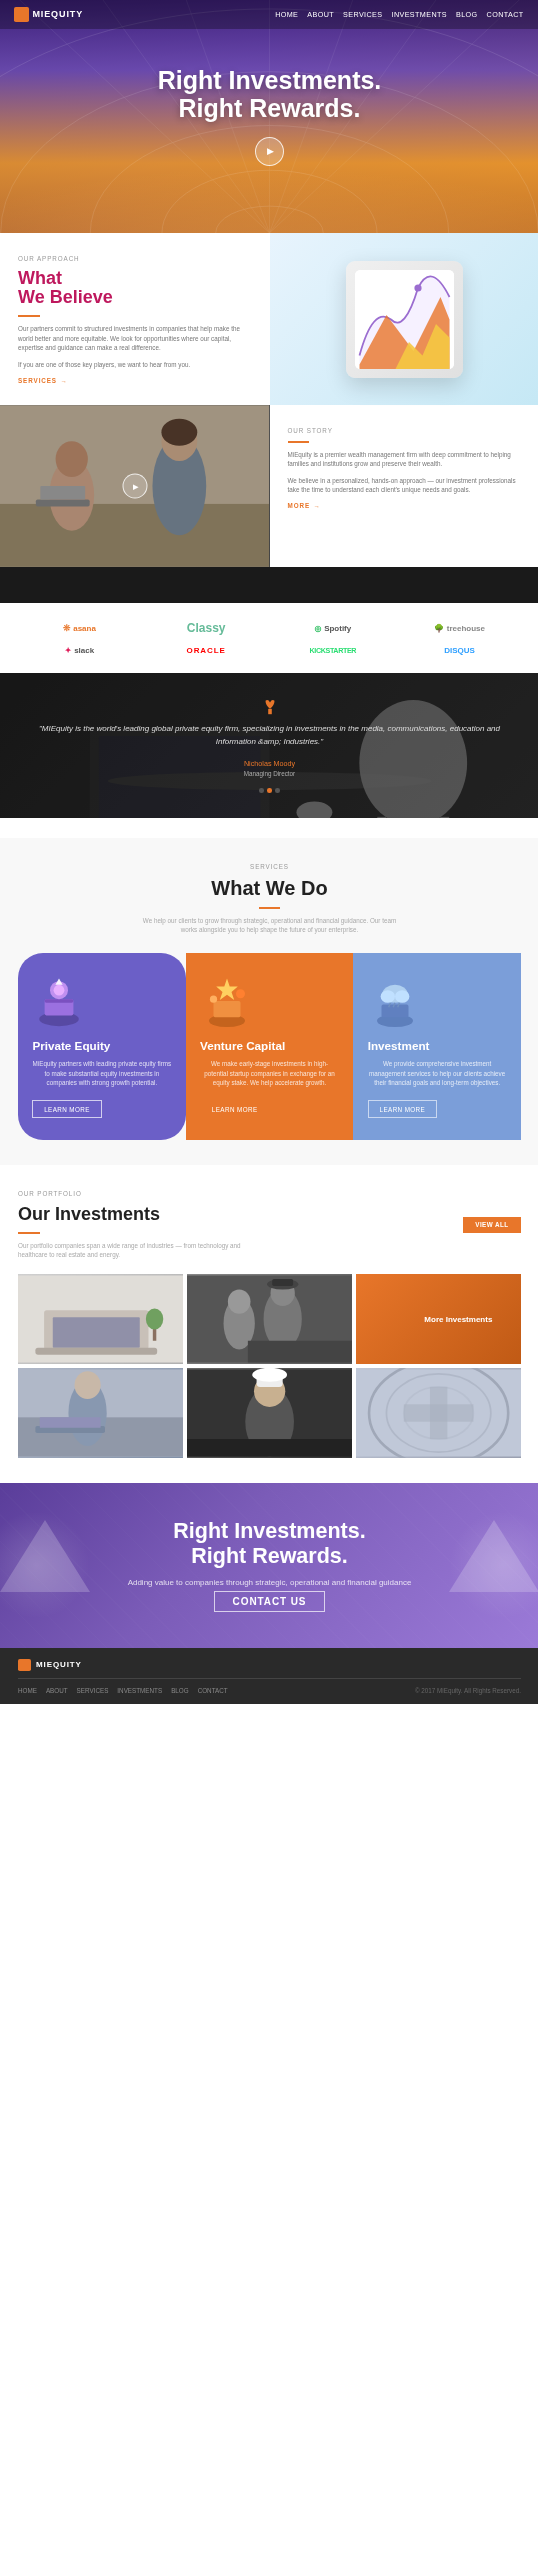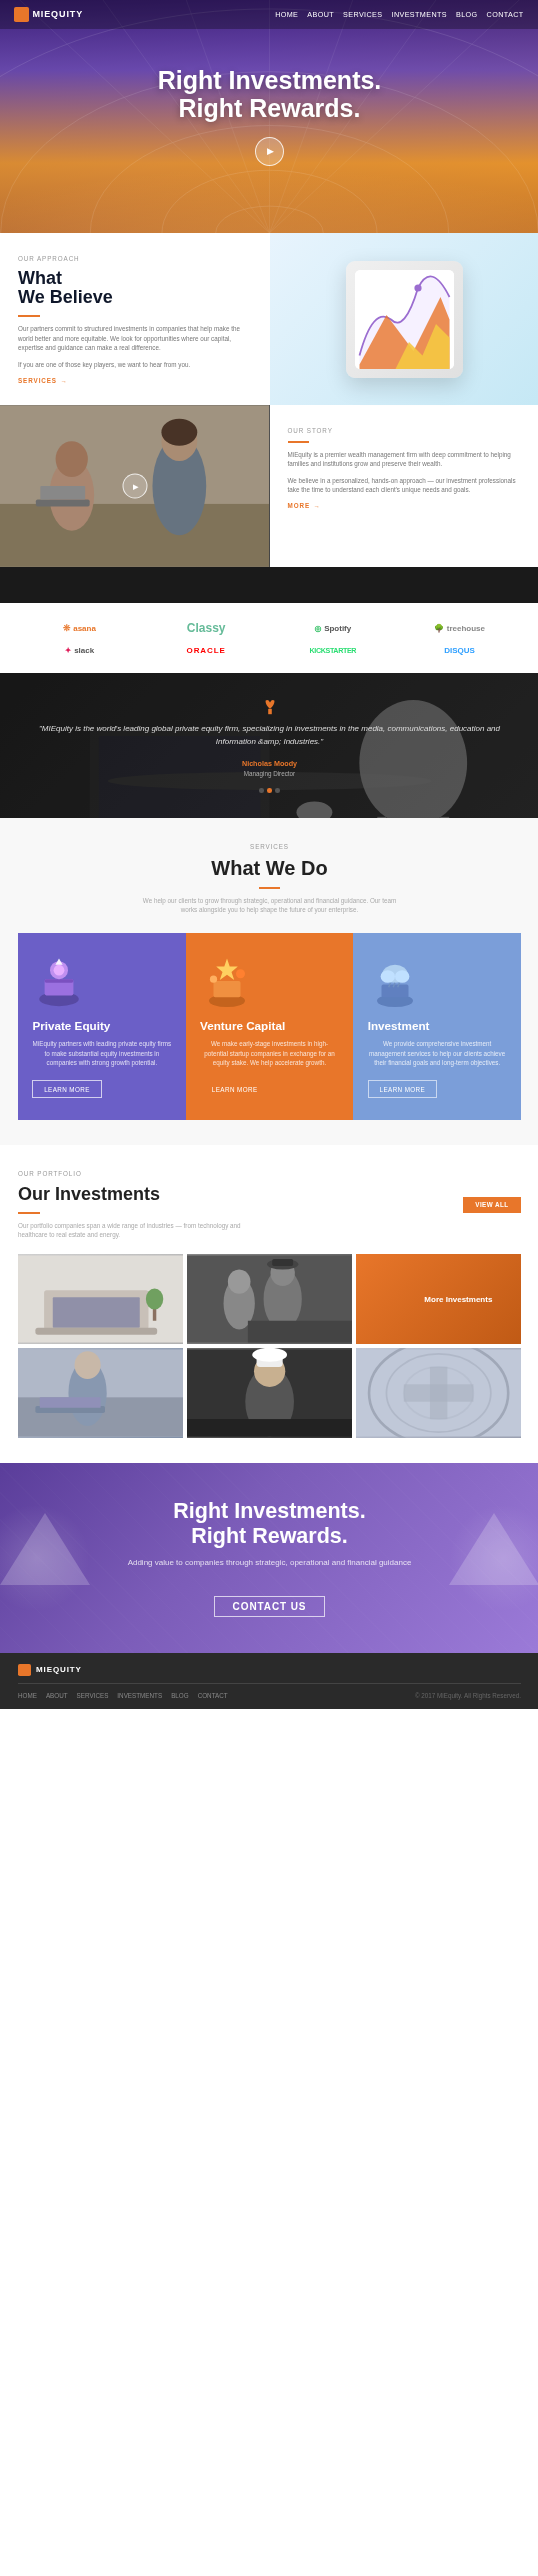--- a/index.html
+++ b/index.html
@@ -43,21 +43,21 @@
     .hero-play::after { content: '▶'; color: #fff; font-size: 9px; margin-left: 1.8px; }
 
     
     .section-believe {
       display: flex; background: #fff;
     }
     .believe-left {
       width: 50%; padding: 21.5px 18px;
     }
     .section-label { font-size: 6.3px; color: #999; letter-spacing: 0.9px; text-transform: uppercase; margin-bottom: 7.2px; }
-    .believe-left h2 { font-size: 18px; font-weight: 800; color: #0f172a; line-height: 1.1; }
+    .believe-left h2 { font-size: 18px; font-weight: 800; color: #be185d; line-height: 1.1; }
     .orange-line { width: 21.5px; height: 1.8px; background: #e8762a; margin: 7.2px 0; }
     .believe-left p { font-size: 6.3px; color: #777; line-height: 1.5; margin: 7.2px 0; }
     .services-link { font-size: 6.3px; color: #e8762a; font-weight: bold; letter-spacing: 0.9px; text-transform: uppercase; display: flex; align-items: center; gap: 3.6px; cursor: pointer; }
     .services-link::after { content: '→'; }
     .believe-right {
       width: 50%; background: linear-gradient(135deg, #e8f4fd 0%, #c5e8f5 100%);
       display: flex; align-items: center; justify-content: center; padding: 18px;
     }
     .tablet-img {
       width: 117px; height: 117px;
@@ -114,36 +114,36 @@
     .brand-item.slack { color: #555; }
     .brand-item.kickstarter { color: #2bde73; font-size: 7.2px; font-weight: 900; letter-spacing: -0.4px; }
 
     
     .section-testimonial {
       background: linear-gradient(135deg, #1a1a1a 0%, #2a2a2a 100%);
       padding: 25px 36px; text-align: center; position: relative;
     }
     .testimonial-icon { color: #e8762a; font-size: 14.4px; margin-bottom: 7.2px; display: flex; justify-content: center; }
     .testimonial-text { color: #ddd; font-size: 8px; line-height: 1.6; font-style: italic; margin-bottom: 10.8px; }
-    .testimonial-author { color: #e8762a; font-size: 7.2px; font-weight: bold; }
+    .testimonial-author { color: #e8762a; font-size: 7.2px; font-weight: normal; }
     .testimonial-dots { display: flex; gap: 3.6px; justify-content: center; margin-top: 10.8px; }
     .t-dot { width: 4.5px; height: 4.5px; border-radius: 50%; background: #555; }
     .t-dot.active { background: #e8762a; }
 
     
-    .section-what-we-do { background: #f8f8f8; padding: 25px 18px; text-align: center; }
+    .section-what-we-do { background: #f8f8f8; padding: 25px 18px; text-align: center; margin-top: 20px; }
     .section-what-we-do .section-label { text-align: center; }
     .section-what-we-do h2 { font-size: 20px; font-weight: 800; color: #222; margin-bottom: 5.4px; }
     .section-what-we-do > p { font-size: 6.3px; color: #aaa; max-width: 269px; margin: 0 auto 18px; line-height: 1.5; }
 
     .cards-grid { display: flex; gap: 0; }
     .card {
       flex: 1; padding: 21.5px 14.4px; display: flex; flex-direction: column; align-items: flex-start;
     }
-    .card-1 { background: #6b5fc7; }
+    .card-1 { background: #6b5fc7; border-radius: 25px; }
     .card-2 { background: #e8762a; }
     .card-3 { background: #7b9ed9; }
     .card-icon { width: 54px; height: 54px; margin-bottom: 10.8px; }
     .card h3 { color: #fff; font-size: 11.7px; font-weight: 800; margin-bottom: 7.2px; }
     .card p { color: rgba(255,255,255,0.8); font-size: 6.3px; line-height: 1.5; flex: 1; }
     .card-btn {
       margin-top: 12.6px; padding: 4.5px 10.8px; border: 0.9px solid rgba(255,255,255,0.7);
       color: #fff; font-size: 6.3px; cursor: pointer; background: transparent;
       letter-spacing: 0.4px; text-transform: uppercase;
     }
@@ -173,21 +173,21 @@
     
     .section-footer-hero {
       background: linear-gradient(135deg, #5a3d9a 0%, #7b5cb8 40%, #9b7ad8 100%);
       padding: 36px 18px; text-align: center; position: relative; overflow: hidden;
     }
     .footer-hero-bg {
       position: absolute; inset: 0; opacity: 0.15;
       background: repeating-linear-gradient(45deg, transparent, transparent 18px, rgba(255,255,255,0.1) 18px, rgba(255,255,255,0.1) 19px);
     }
     .section-footer-hero h2 { position: relative; color: #fff; font-size: 21.5px; font-weight: 800; margin-bottom: 9px; }
-    .section-footer-hero p { position: relative; color: rgba(255,255,255,0.8); font-size: 8px; margin-bottom: 29px; }
+    .section-footer-hero p { position: relative; color: rgba(255,255,255,0.8); font-size: 8px; margin-bottom: 4px; }
     .contact-btn {
       position: relative; background: transparent; border: 1.8px solid rgba(255,255,255,0.7);
       color: #fff; padding: 4px 18px; font-size: 10px; cursor: pointer;
       letter-spacing: 0.9px; text-transform: uppercase; font-weight: bold;
     }
     .footer-deco-left {
       position: absolute; left: -18px; top: 50%; transform: translateY(-50%);
       width: 108px; height: 108px; opacity: 0.15;
       background: radial-gradient(circle, #fff 0%, transparent 70%);
     }

